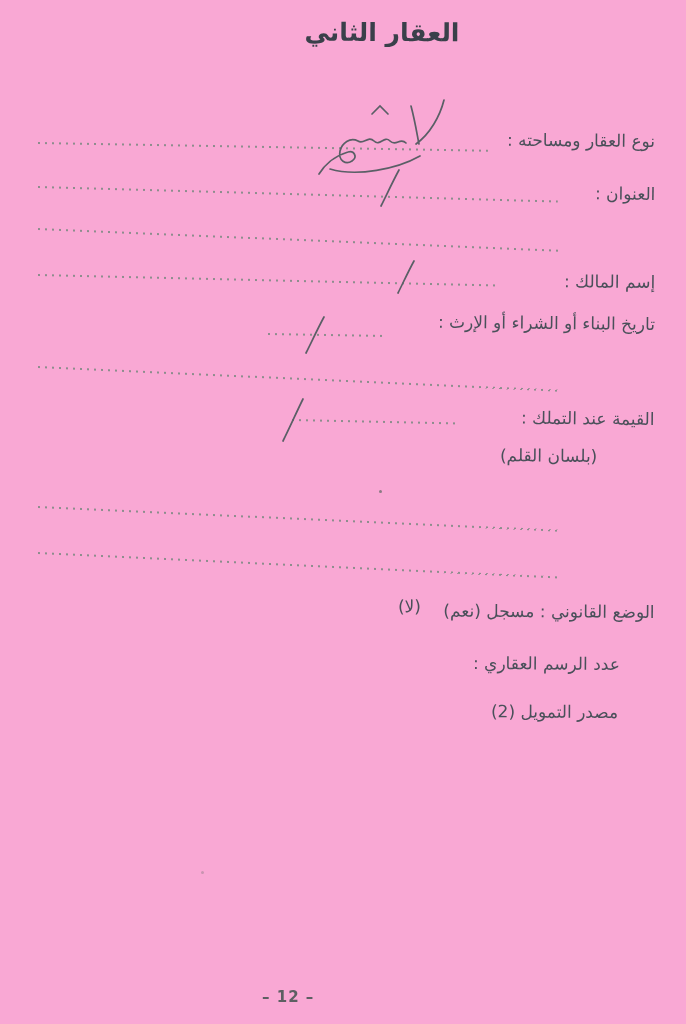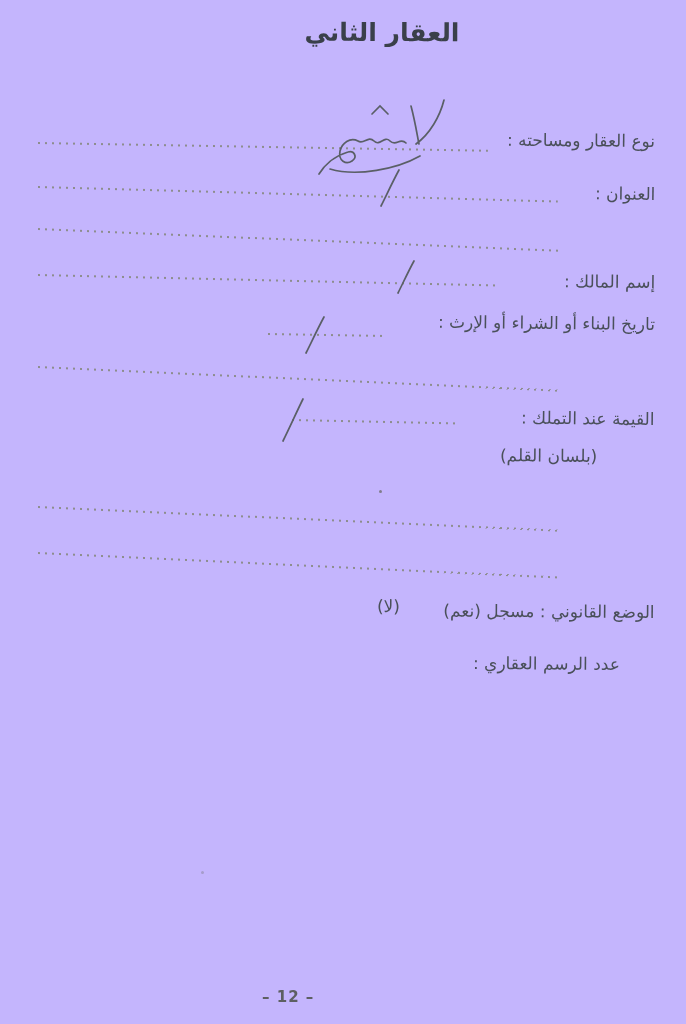--- a/index.html
+++ b/index.html
@@ -1,18 +1,18 @@
 <!DOCTYPE html>
 <html lang="ar"><head>
 <meta charset="utf-8">
 <style>
   html,body{margin:0;padding:0;background:#e8e8e8;}
   .page{
     position:relative;width:686px;height:1024px;margin:0 auto;
-    background:#c4b5fd;overflow:hidden;
+    background:#f9a8d4;overflow:hidden;
     font-family:"DejaVu Sans",sans-serif;color:#4a505a;
   }
   .title{
     position:absolute;top:18px;left:296px;width:172px;
     font-size:25px;font-weight:bold;color:#3a404a;
     text-align:center;direction:rtl;transform:rotate(0.3deg);
     letter-spacing:0px;
   }
   .label{
     position:absolute;direction:rtl;font-size:17px;line-height:26px;
@@ -24,21 +24,21 @@
   }
   .hw{position:absolute;}
   .hw svg{display:block;}
   .hw path{fill:none;stroke:#5a5f66;stroke-width:1.7;stroke-linecap:round;}
   .speck{position:absolute;border-radius:50%;background:#6f6f6f;}
   .pagenum{
     position:absolute;top:988px;left:262px;width:76px;text-align:left;
     font-size:15px;font-weight:bold;color:#5d5f62;letter-spacing:1px;
     direction:ltr;
   }
-  .legal-no{display:inline-block;margin-right:38px;position:relative;top:-4px;}
+  .legal-no{display:inline-block;margin-right:17px;position:relative;top:-4px;}
 </style>
 </head>
 <body>
 
 <div class="page">
 
   <div class="title">العقار الثاني</div>
 
   <div class="dotline" style="top:142px;left:38px;width:450px;transform:rotate(1deg);"></div>
   <div class="label" style="top:128px;right:31px;transform:rotate(0.5deg);">نوع العقار ومساحته :</div>
@@ -92,18 +92,19 @@
   <div class="dotline" style="top:506px;left:38px;width:522px;transform:rotate(2.6deg);"></div>
   <div class="dotline" style="top:552px;left:38px;width:522px;transform:rotate(2.7deg);"></div>
 
   <div class="label" style="top:599px;right:31px;transform:rotate(0.4deg);">
     <span>الوضع القانوني : مسجل (نعم)</span>
     <span class="legal-no">(لا)</span>
   </div>
 
   <div class="label" style="top:651px;right:66px;transform:rotate(0.4deg);">عدد الرسم العقاري :</div>
 
+  <div class="label" style="top:699px;right:68px;transform:rotate(0.3deg);">مصدر التمويل (2)</div>
 
   <div class="speck" style="top:871px;left:201px;width:3px;height:3px;opacity:.35;"></div>
 
   <div class="pagenum">– 12 –</div>
 
 </div>
 
 </body></html>

